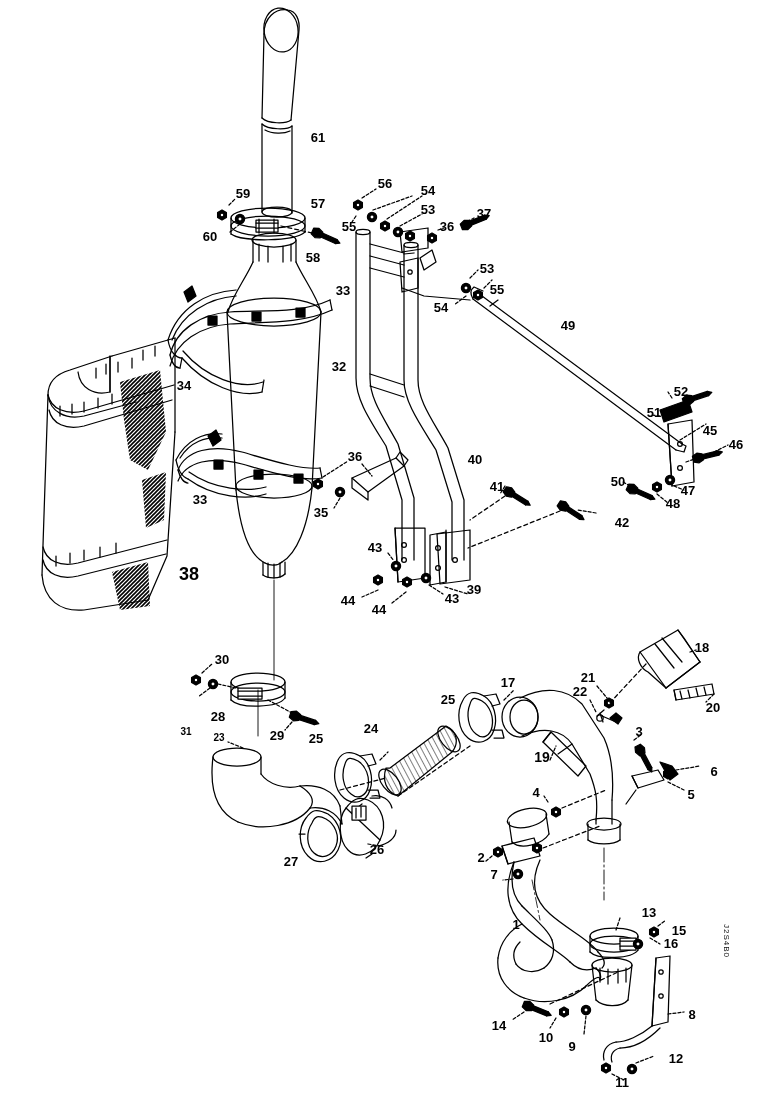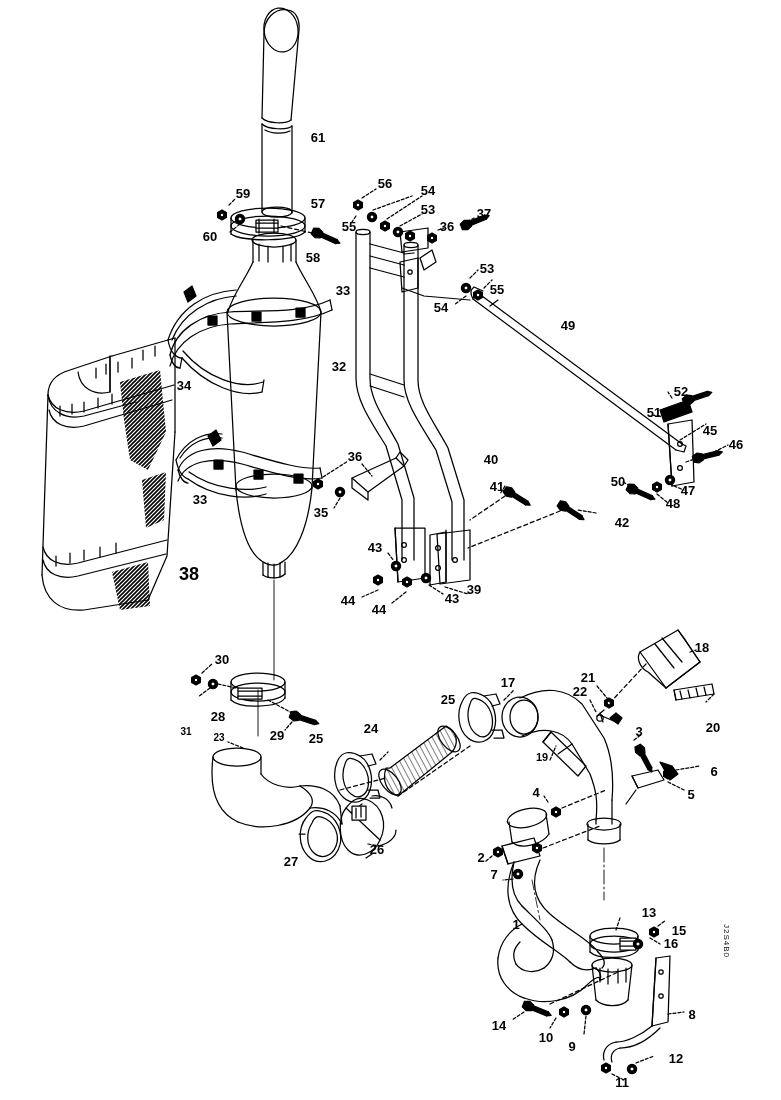--- a/index.html
+++ b/index.html
@@ -586,21 +586,21 @@
       <div class="callout" style="left: 497px; top: 289px; font-size: 13px;">55</div>
       <div class="callout" style="left: 441px; top: 307px; font-size: 13px;">54</div>
       <div class="callout" style="left: 568px; top: 325px; font-size: 13px;">49</div>
       <div class="callout" style="left: 343px; top: 290px; font-size: 13px;">33</div>
       <div class="callout" style="left: 339px; top: 366px; font-size: 13px;">32</div>
       <div class="callout" style="left: 184px; top: 385px; font-size: 13px;">34</div>
       <div class="callout" style="left: 200px; top: 499px; font-size: 13px;">33</div>
       <div class="callout" style="left: 189px; top: 574px; font-size: 18px;">38</div>
       <div class="callout" style="left: 355px; top: 456px; font-size: 13px;">36</div>
       <div class="callout" style="left: 321px; top: 512px; font-size: 13px;">35</div>
-      <div class="callout" style="left: 475px; top: 459px; font-size: 13px; margin-left: 16px;">40</div>
+      <div class="callout" style="left: 475px; top: 459px; font-size: 13px;">40</div>
       <div class="callout" style="left: 497px; top: 486px; font-size: 13px;">41</div>
       <div class="callout" style="left: 622px; top: 522px; font-size: 13px;">42</div>
       <div class="callout" style="left: 375px; top: 547px; font-size: 13px;">43</div>
       <div class="callout" style="left: 348px; top: 600px; font-size: 13px;">44</div>
       <div class="callout" style="left: 379px; top: 609px; font-size: 13px;">44</div>
       <div class="callout" style="left: 452px; top: 598px; font-size: 13px;">43</div>
       <div class="callout" style="left: 474px; top: 589px; font-size: 13px;">39</div>
       <div class="callout" style="left: 662px; top: 391px; font-size: 13px; padding-left: 38px;">52</div>
       <div class="callout" style="left: 654px; top: 412px; font-size: 13px;">51</div>
       <div class="callout" style="left: 710px; top: 430px; font-size: 13px;">45</div>
@@ -615,22 +615,22 @@
       <div class="callout" style="left: 219px; top: 738px; font-size: 10px;">23</div>
       <div class="callout" style="left: 316px; top: 738px; font-size: 13px;">25</div>
       <div class="callout" style="left: 371px; top: 728px; font-size: 13px;">24</div>
       <div class="callout" style="left: 448px; top: 699px; font-size: 13px;">25</div>
       <div class="callout" style="left: 291px; top: 861px; font-size: 13px;">27</div>
       <div class="callout" style="left: 377px; top: 849px; font-size: 13px;">26</div>
       <div class="callout" style="left: 508px; top: 682px; font-size: 13px;">17</div>
       <div class="callout" style="left: 588px; top: 677px; font-size: 13px;">21</div>
       <div class="callout" style="left: 580px; top: 691px; font-size: 13px;">22</div>
       <div class="callout" style="left: 702px; top: 647px; font-size: 13px;">18</div>
-      <div class="callout" style="left: 713px; top: 707px; font-size: 13px; margin-top: 20px;">20</div>
-      <div class="callout" style="left: 542px; top: 757px; font-size: 11px;">19</div>
+      <div class="callout" style="left: 713px; top: 707px; font-size: 13px;">20</div>
+      <div class="callout" style="left: 542px; top: 757px; font-size: 14px;">19</div>
       <div class="callout" style="left: 639px; top: 731px; font-size: 13px;">3</div>
       <div class="callout" style="left: 714px; top: 771px; font-size: 13px;">6</div>
       <div class="callout" style="left: 691px; top: 794px; font-size: 13px;">5</div>
       <div class="callout" style="left: 536px; top: 792px; font-size: 13px;">4</div>
       <div class="callout" style="left: 481px; top: 857px; font-size: 13px;">2</div>
       <div class="callout" style="left: 494px; top: 874px; font-size: 13px;">7</div>
       <div class="callout" style="left: 516px; top: 924px; font-size: 13px;">1</div>
       <div class="callout" style="left: 649px; top: 912px; font-size: 13px;">13</div>
       <div class="callout" style="left: 679px; top: 930px; font-size: 13px;">15</div>
       <div class="callout" style="left: 671px; top: 943px; font-size: 13px;">16</div>

